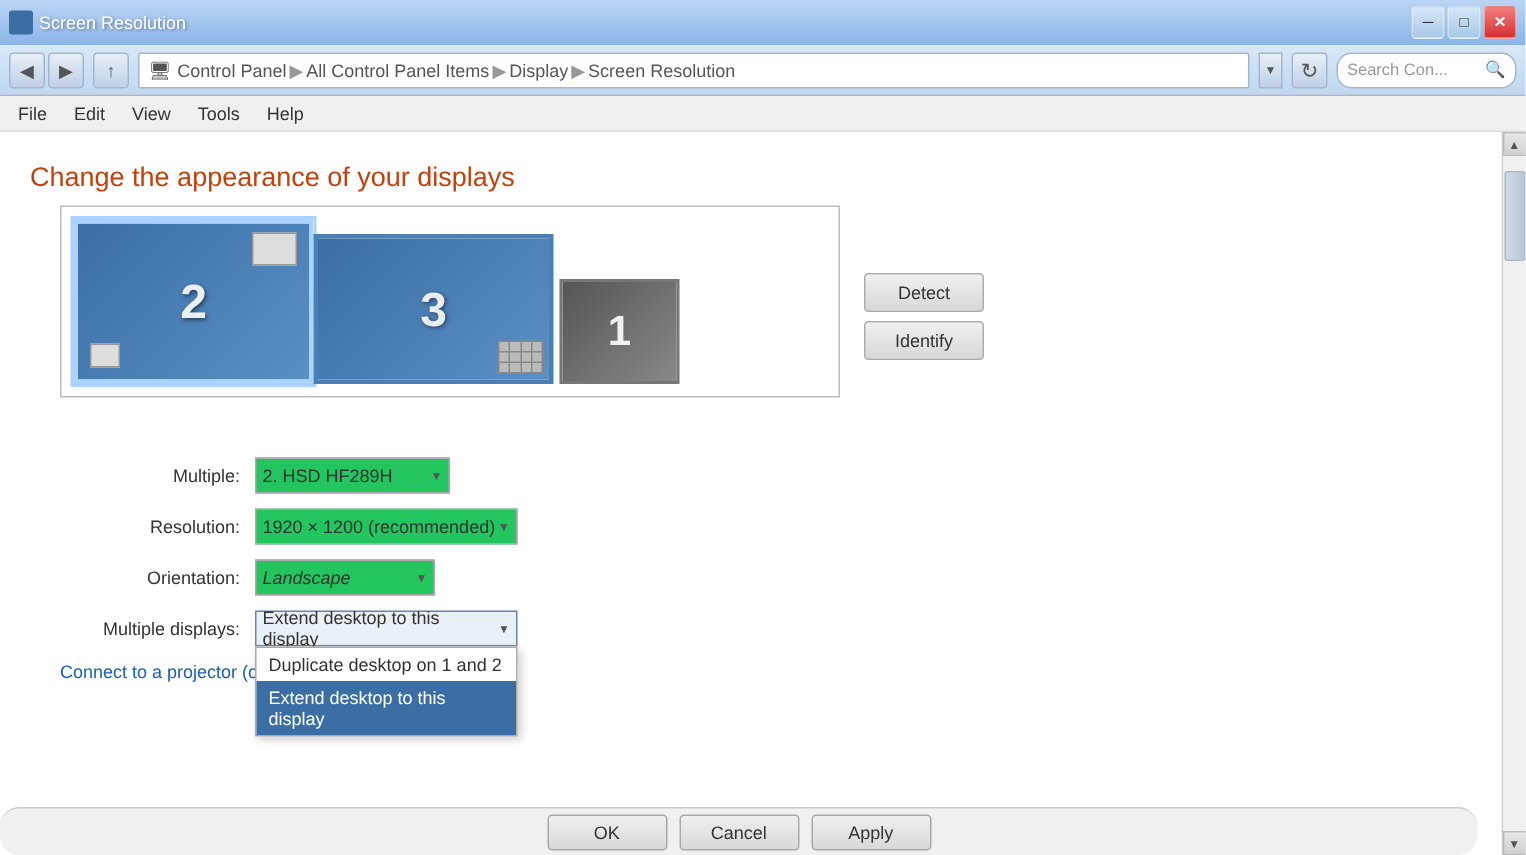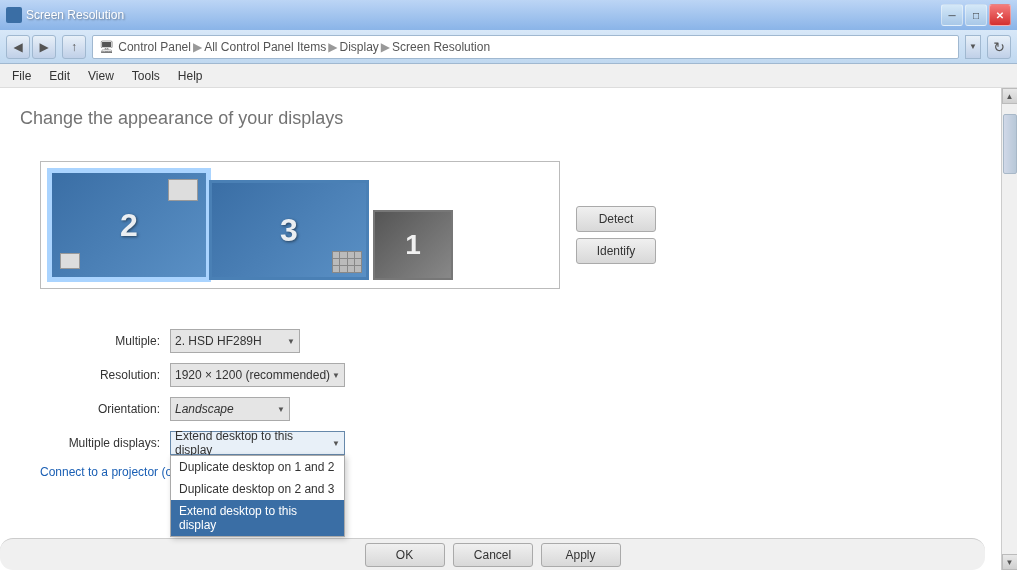--- a/index.html
+++ b/index.html
@@ -180,23 +180,23 @@
       width: 14px;
       height: 60px;
       background: linear-gradient(to right, #d0d8e8, #b8c8d8);
       border: 1px solid #a8b8c8;
       border-radius: 2px;
     }
 
     
     .page-title {
       font-size: 18px;
-      color: #737373;
+      color: #c2410c;
       font-weight: normal;
-      margin-bottom: 32px;
+      margin-bottom: 8px;
     }
 
     
     .display-thumbnails {
       display: flex;
       align-items: flex-end;
       margin-bottom: 20px;
       margin-left: 10px;
       gap: 0;
       border: 1px solid #bbb;
@@ -306,21 +306,21 @@
     }
     .form-label {
       width: 140px;
       font-size: 12px;
       color: #333;
       text-align: right;
       padding-right: 10px;
     }
     .form-select {
       width: 140px; height: 24px;
-      background: #e5e5e5;
+      background: #22c55e;
       border: 1px solid #aaa;
       font-size: 12px;
       color: #333;
       padding: 0 4px;
       cursor: pointer;
       display: flex; align-items: center; justify-content: space-between;
     }
     .form-select-arrow {
       font-size: 8px; color: #555;
     }
@@ -438,20 +438,24 @@
     <span>Control Panel</span>
     <span class="sep">▶</span>
     <span>All Control Panel Items</span>
     <span class="sep">▶</span>
     <span>Display</span>
     <span class="sep">▶</span>
     <span>Screen Resolution</span>
   </div>
   <div class="address-dropdown">▼</div>
   <div class="refresh-btn">↻</div>
+  <div class="search-box">
+    <span style="flex:1; font-size:11px; color:#999;">Search Con...</span>
+    <span style="font-size:11px; color:#555;">🔍</span>
+  </div>
 </div>
 
 <div class="menu-bar">
   <div class="menu-item">File</div>
   <div class="menu-item">Edit</div>
   <div class="menu-item">View</div>
   <div class="menu-item">Tools</div>
   <div class="menu-item">Help</div>
 </div>
 
@@ -528,21 +532,20 @@
       <div class="form-row">
         <span class="form-label">Multiple displays:</span>
         <div class="dropdown-container">
           <div class="form-select" style="width:175px; background: #e8f0f8; border-color: #6688aa;">
             <span>Extend desktop to this display</span>
             <span class="form-select-arrow">▼</span>
           </div>
 
           <div class="dropdown-menu">
             <div class="dropdown-item">Duplicate desktop on 1 and 2</div>
-            <div class="dropdown-item">Duplicate desktop on 2 and 3</div>
             <div class="dropdown-item active">Extend desktop to this display</div>
           </div>
         </div>
       </div>
 
 
     </div>
 
     <div style="padding-left: 10px;">
       <a class="content-link">

